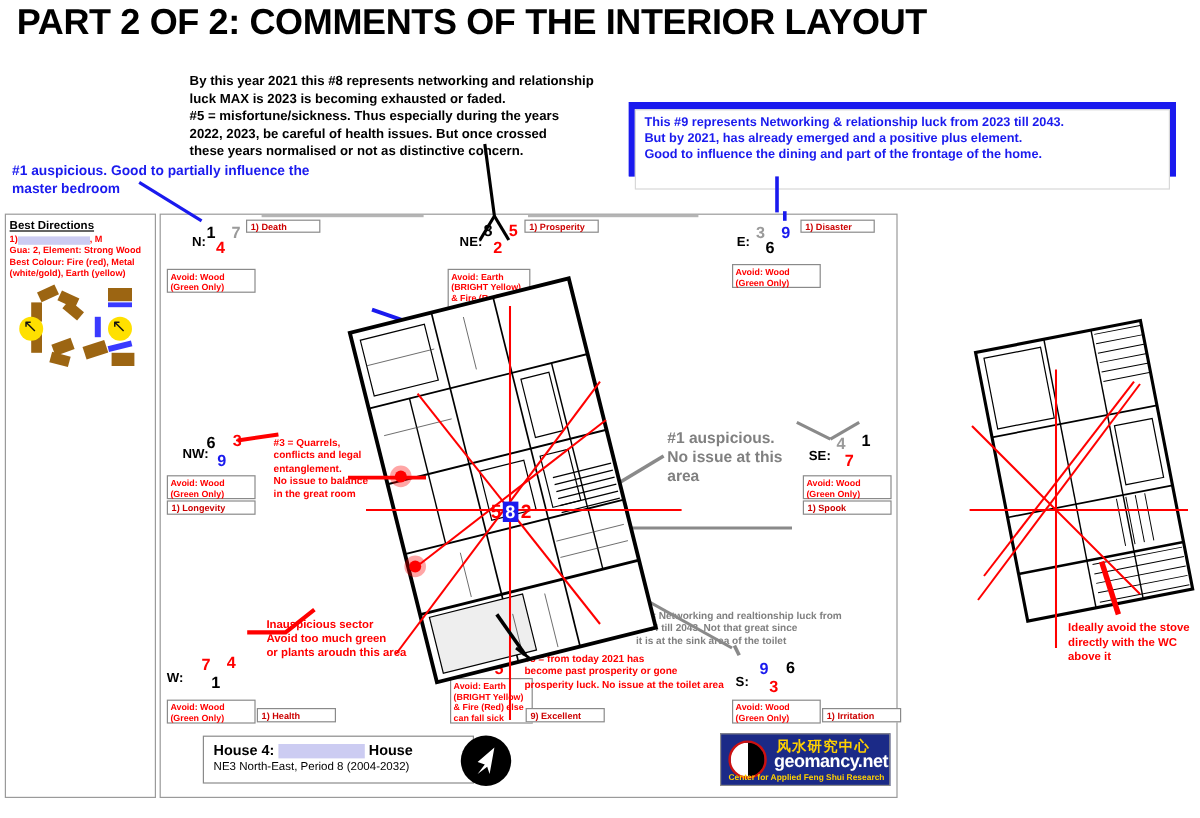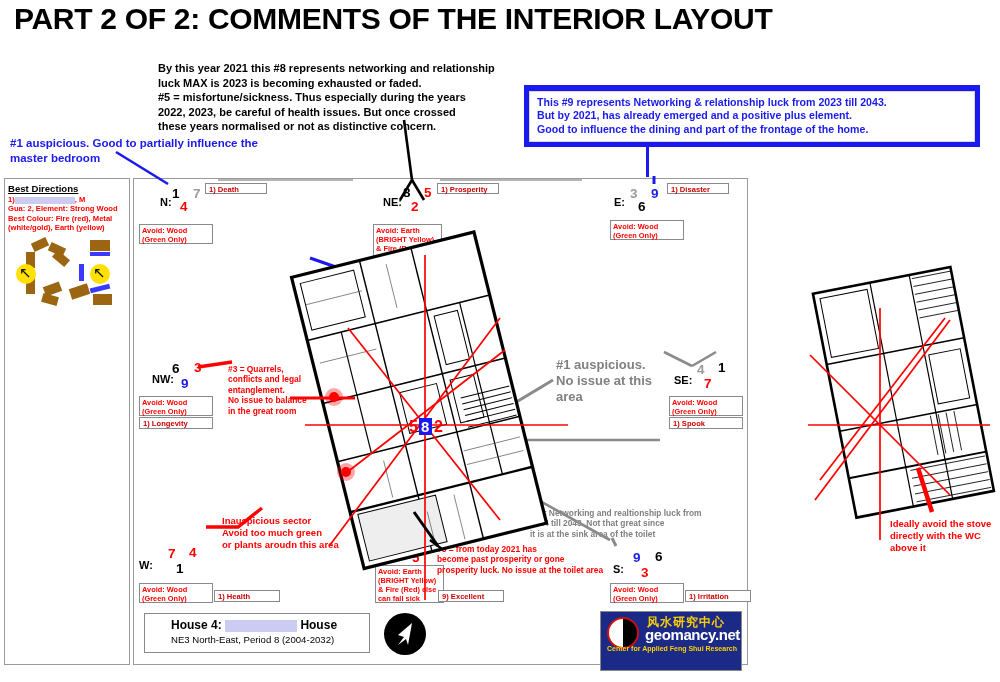--- a/index.html
+++ b/index.html
@@ -23,21 +23,21 @@
   }
 
   
   #blue-callout{
     left:524px;top:85px;width:456px;height:62px;
     background:#1a1aee;border:1px solid #1a1aee;
     box-sizing:border-box;padding:5px 4px 4px 4px;
   }
   #blue-callout .inner{
     background:#fff;border:1px solid #d8d8d8;
-    padding:4px 6px 5px 7px;
+    padding:4px 6px 21px 7px;
   }
   #blue-callout .inner div{
     color:#1a1aee;font-size:10.6px;font-weight:bold;line-height:13.4px;
   }
   #blue-callout-stem{
     left:646px;top:147px;width:3px;height:30px;background:#1a1aee;
   }
 
   
   .bluenote{
@@ -111,34 +111,34 @@
   }
   .luckbox{
     position:absolute;border:1px solid #8a8a8a;background:#fff;
     color:#cc0000;font-size:7.6px;font-weight:bold;line-height:10px;
     padding:1px 3px;box-sizing:border-box;white-space:nowrap;
   }
   .greybar{position:absolute;background:#b5b5b5;height:2px;}
 
   
   #house-box{
-    left:144px;top:613px;width:226px;height:40px;
+    left:169px;top:613px;width:226px;height:40px;
     border:1px solid #8a8a8a;background:#fff;box-sizing:border-box;
-    padding:4px 26px;
+    padding:4px 8px;
   }
   #house-line1{font-size:12px;font-weight:bold;white-space:nowrap;}
   #house-line2{font-size:9.6px;margin-top:2px;white-space:nowrap;}
 
   #compass-badge{
     left:384px;top:613px;width:42px;height:42px;border-radius:50%;
     background:#000;
   }
 
   #logo{
-    left:600px;top:611px;width:142px;height:60px;
+    left:600px;top:611px;width:142px;height:44px;
     background:#1b2a87;border:1px solid #8a8a8a;box-sizing:border-box;
   }
   #logo .cn{
     position:absolute;left:46px;top:2px;color:#ffd000;
     font-size:12px;font-weight:bold;letter-spacing:1px;
   }
   #logo .gm{
     position:absolute;left:44px;top:14px;color:#ffffff;
     font-size:15px;font-weight:bold;letter-spacing:-0.4px;
   }

